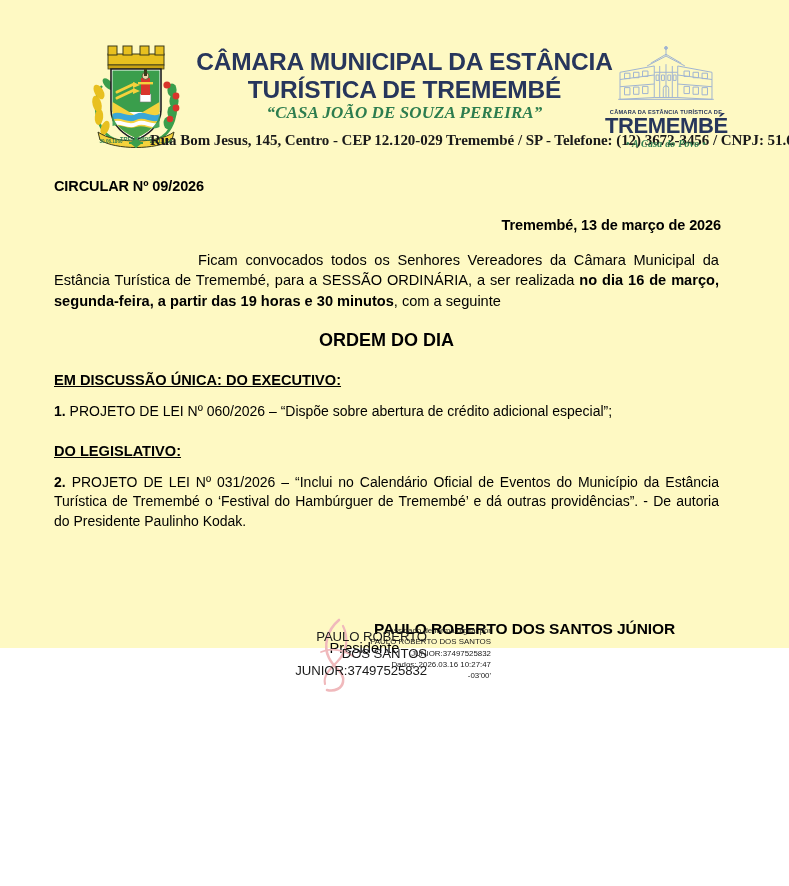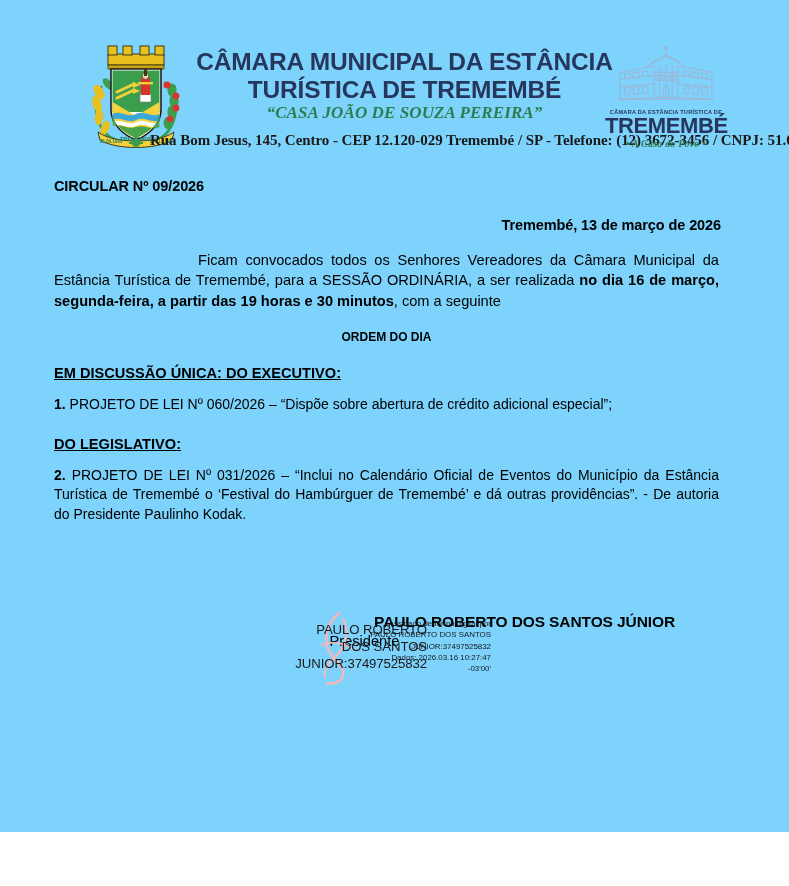--- a/index.html
+++ b/index.html
@@ -13,22 +13,22 @@
     height: 886px;
     position: relative;
     font-family: "Liberation Sans", sans-serif;
     color: #000000;
     overflow: hidden;
   }
 
   .page {
     position: relative;
     width: 789px;
-    height: 832px;
-    background: #7dd3fc;
+    height: 648px;
+    background: #fef9c3;
     box-sizing: border-box;
   }
 
   
   .letterhead {
     position: relative;
     height: 152px;
     display: flex;
     align-items: flex-start;
     justify-content: center;
@@ -146,21 +146,21 @@
     line-height: 1.40;
     margin-top: 17px;
     padding-right: 6px;
   }
   .para .indent { display: inline-block; width: 144px; }
   .para b { font-weight: bold; }
 
   .section-center {
     text-align: center;
     font-weight: bold;
-    font-size: 12px;
+    font-size: 18px;
     margin-top: 19px;
     padding-right: 6px;
   }
 
   .section-underline {
     font-weight: bold;
     font-size: 14.6px;
     text-decoration: underline;
     margin-top: 21px;
     display: block;

